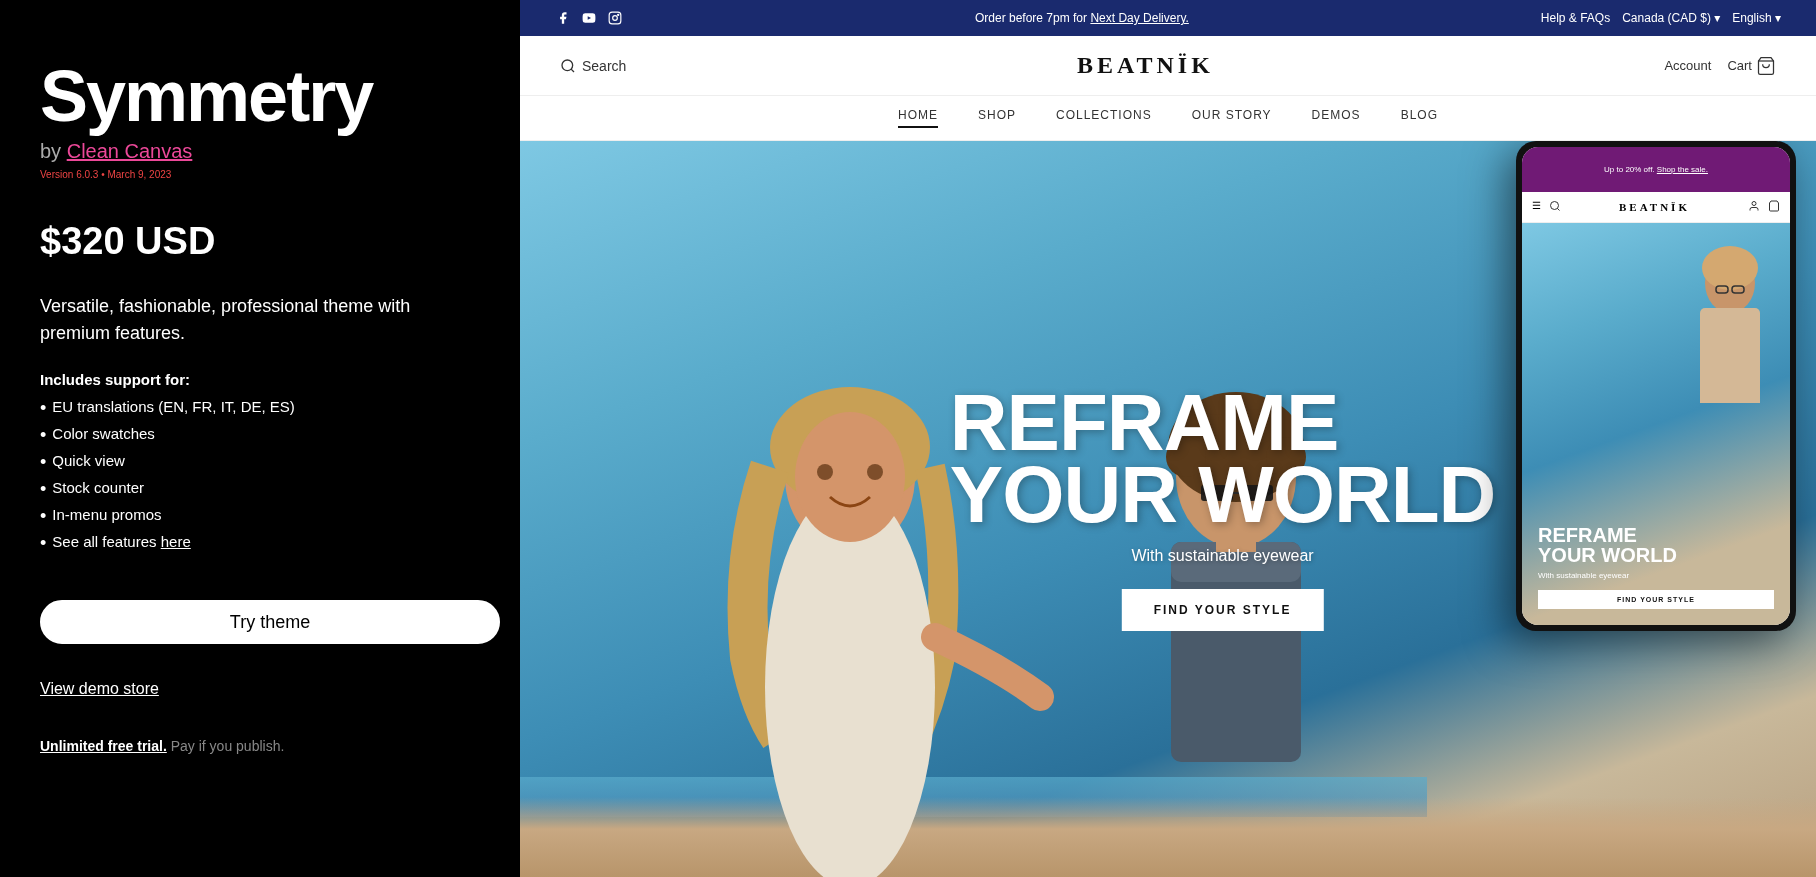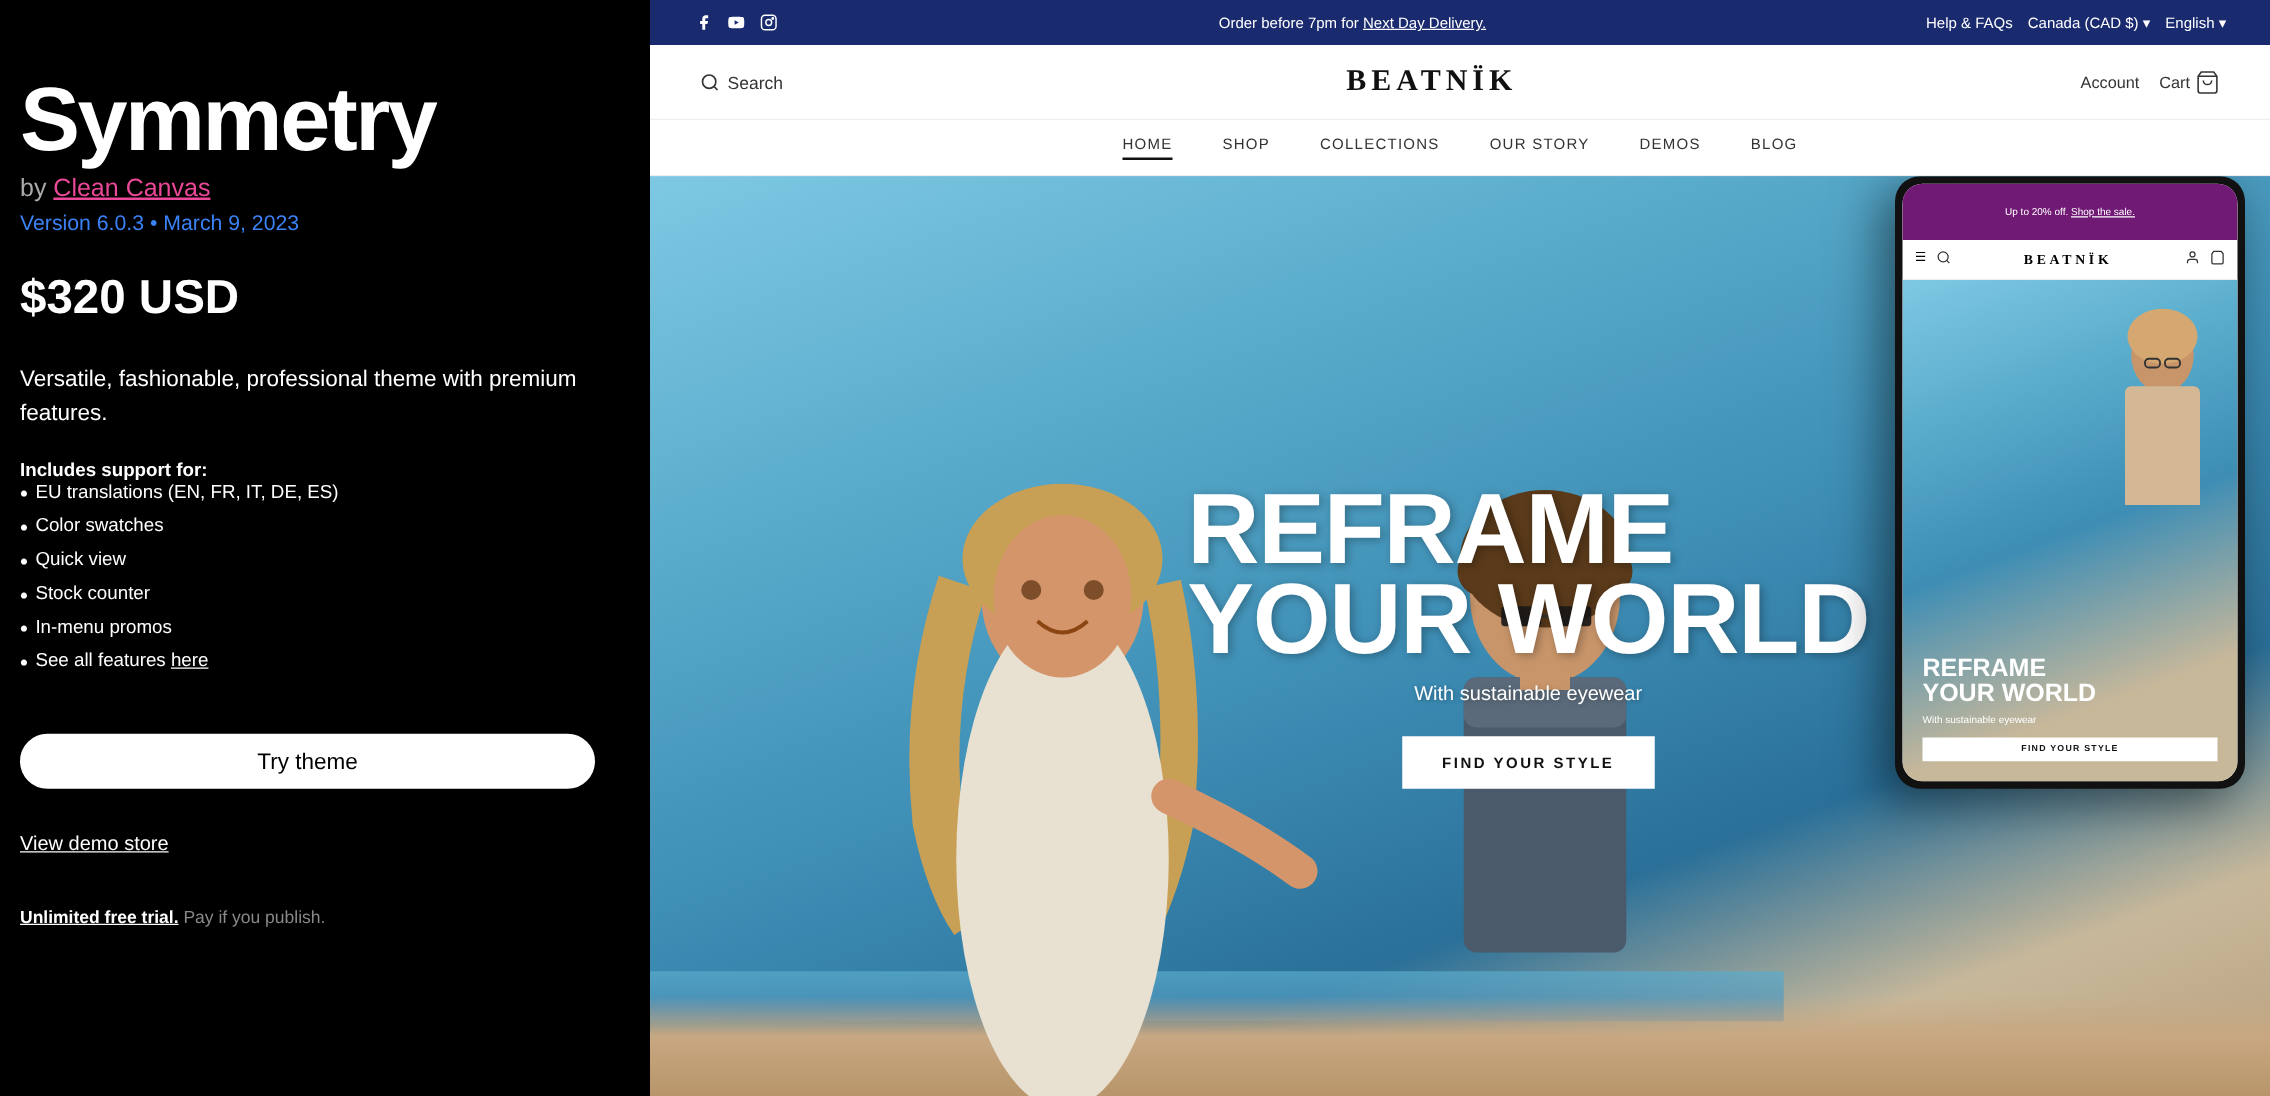--- a/index.html
+++ b/index.html
@@ -11,21 +11,21 @@
       display: flex;
       overflow: hidden;
     }
 
     
     .left-panel {
       width: 520px;
       min-width: 520px;
       background: #000;
       color: #fff;
-      padding: 60px 40px 40px 16px;
+      padding: 60px 40px 40px 40px;
       display: flex;
       flex-direction: column;
       gap: 0;
     }
     .theme-title {
       font-size: 72px;
       font-weight: 700;
       letter-spacing: -2px;
       line-height: 1;
       color: #fff;
@@ -34,41 +34,42 @@
     .theme-by {
       font-size: 20px;
       color: #aaa;
       margin-bottom: 6px;
     }
     .theme-by a {
       color: #ec4899;
       text-decoration: underline;
     }
     .theme-version {
-      font-size: 17px;
-      color: #3b82f6;
-      margin-bottom: 28px;
+      font-size: 10px;
+      color: #ef4444;
+      margin-bottom: 40px;
     }
     .theme-price {
       font-size: 38px;
       font-weight: 700;
       color: #fff;
       margin-bottom: 30px;
     }
     .theme-description {
       font-size: 18px;
       color: #fff;
       line-height: 1.5;
       margin-bottom: 24px;
       max-width: 460px;
     }
     .includes-label {
       font-size: 15px;
       font-weight: 700;
       color: #fff;
+      margin-bottom: 10px;
     }
     .features-list {
       list-style: none;
       margin-bottom: 40px;
     }
     .features-list li {
       font-size: 15px;
       color: #fff;
       margin-bottom: 6px;
       display: flex;

